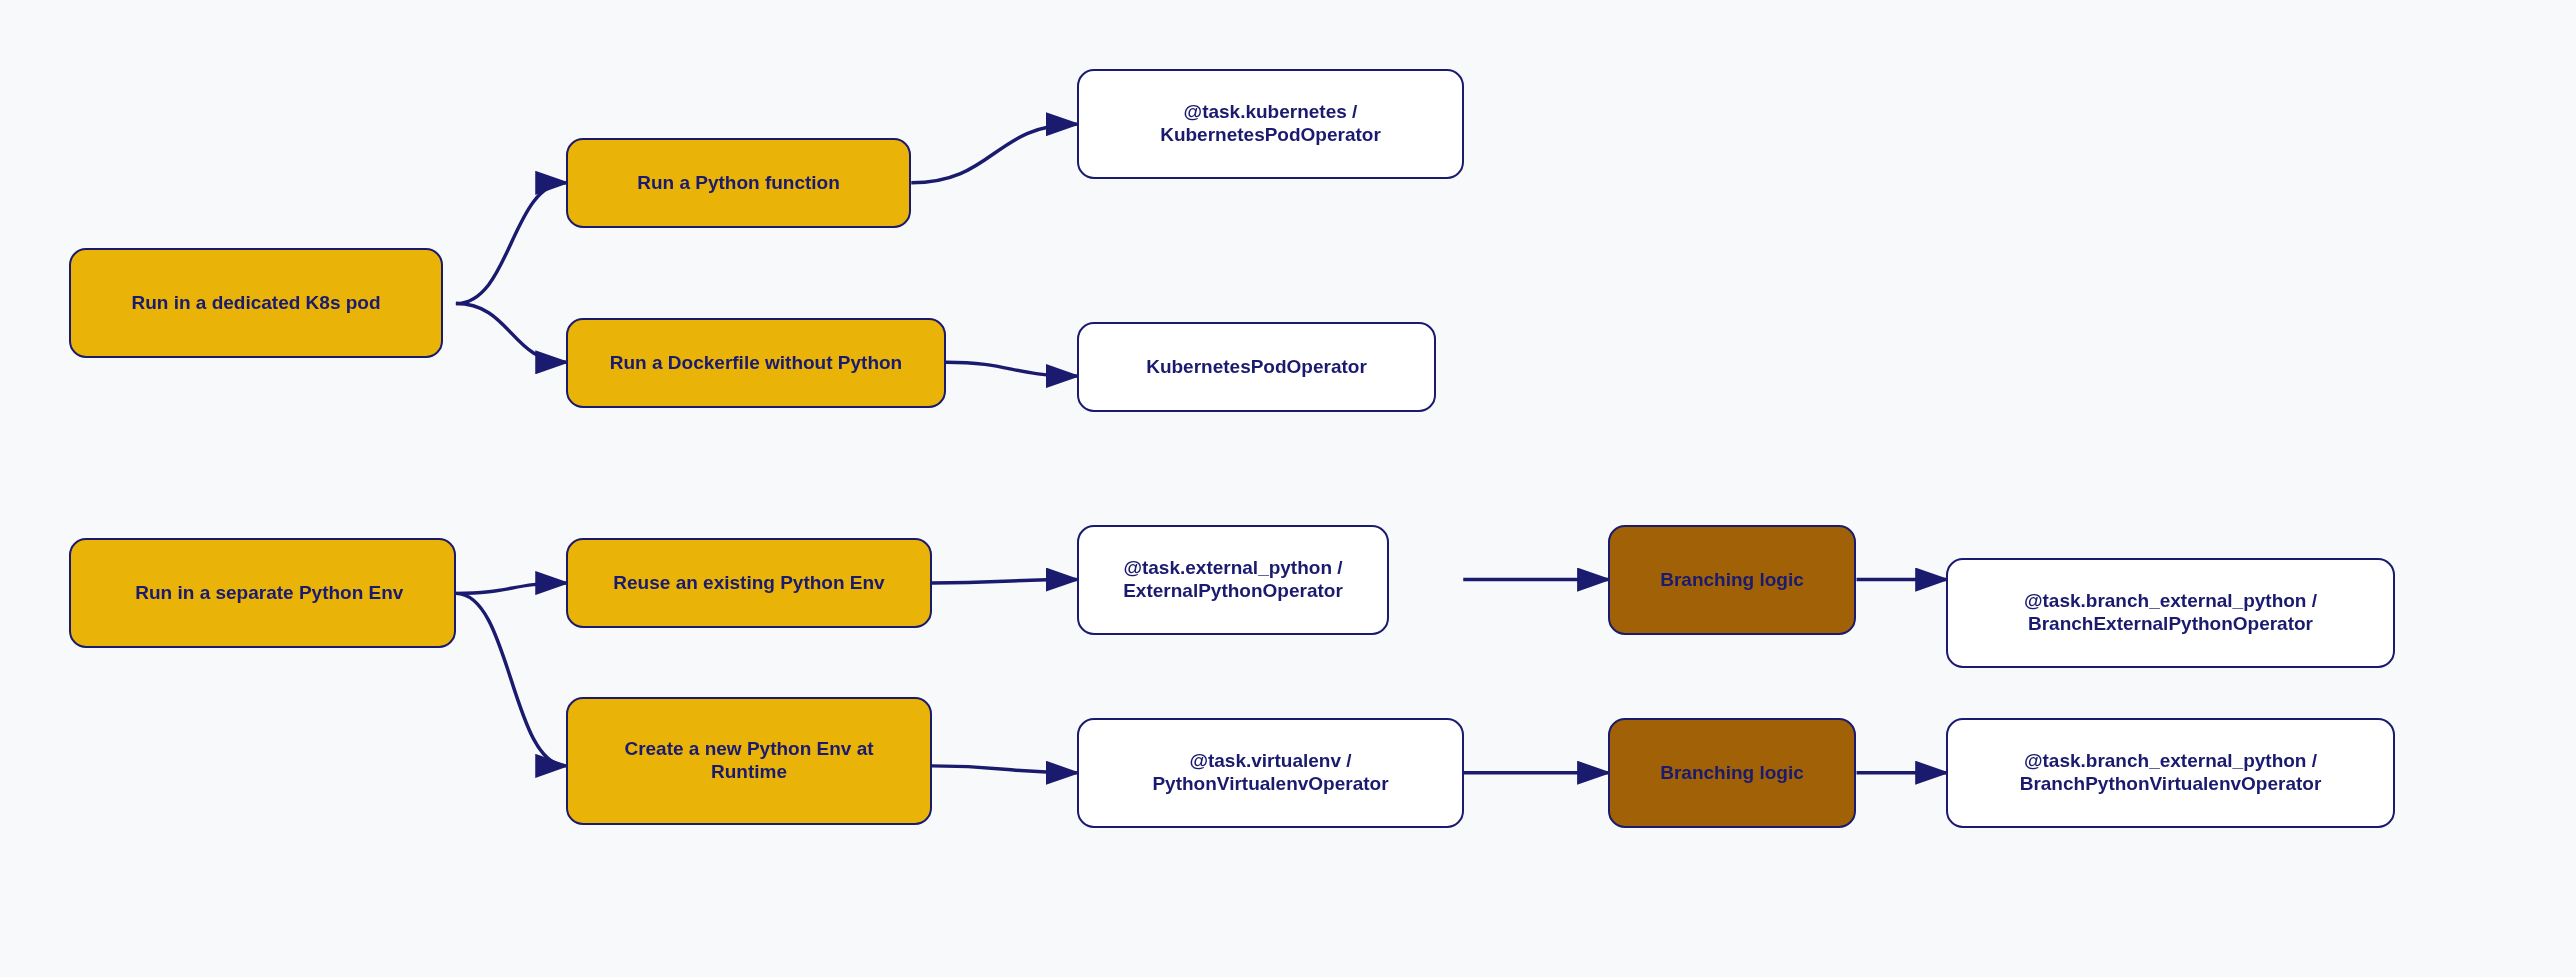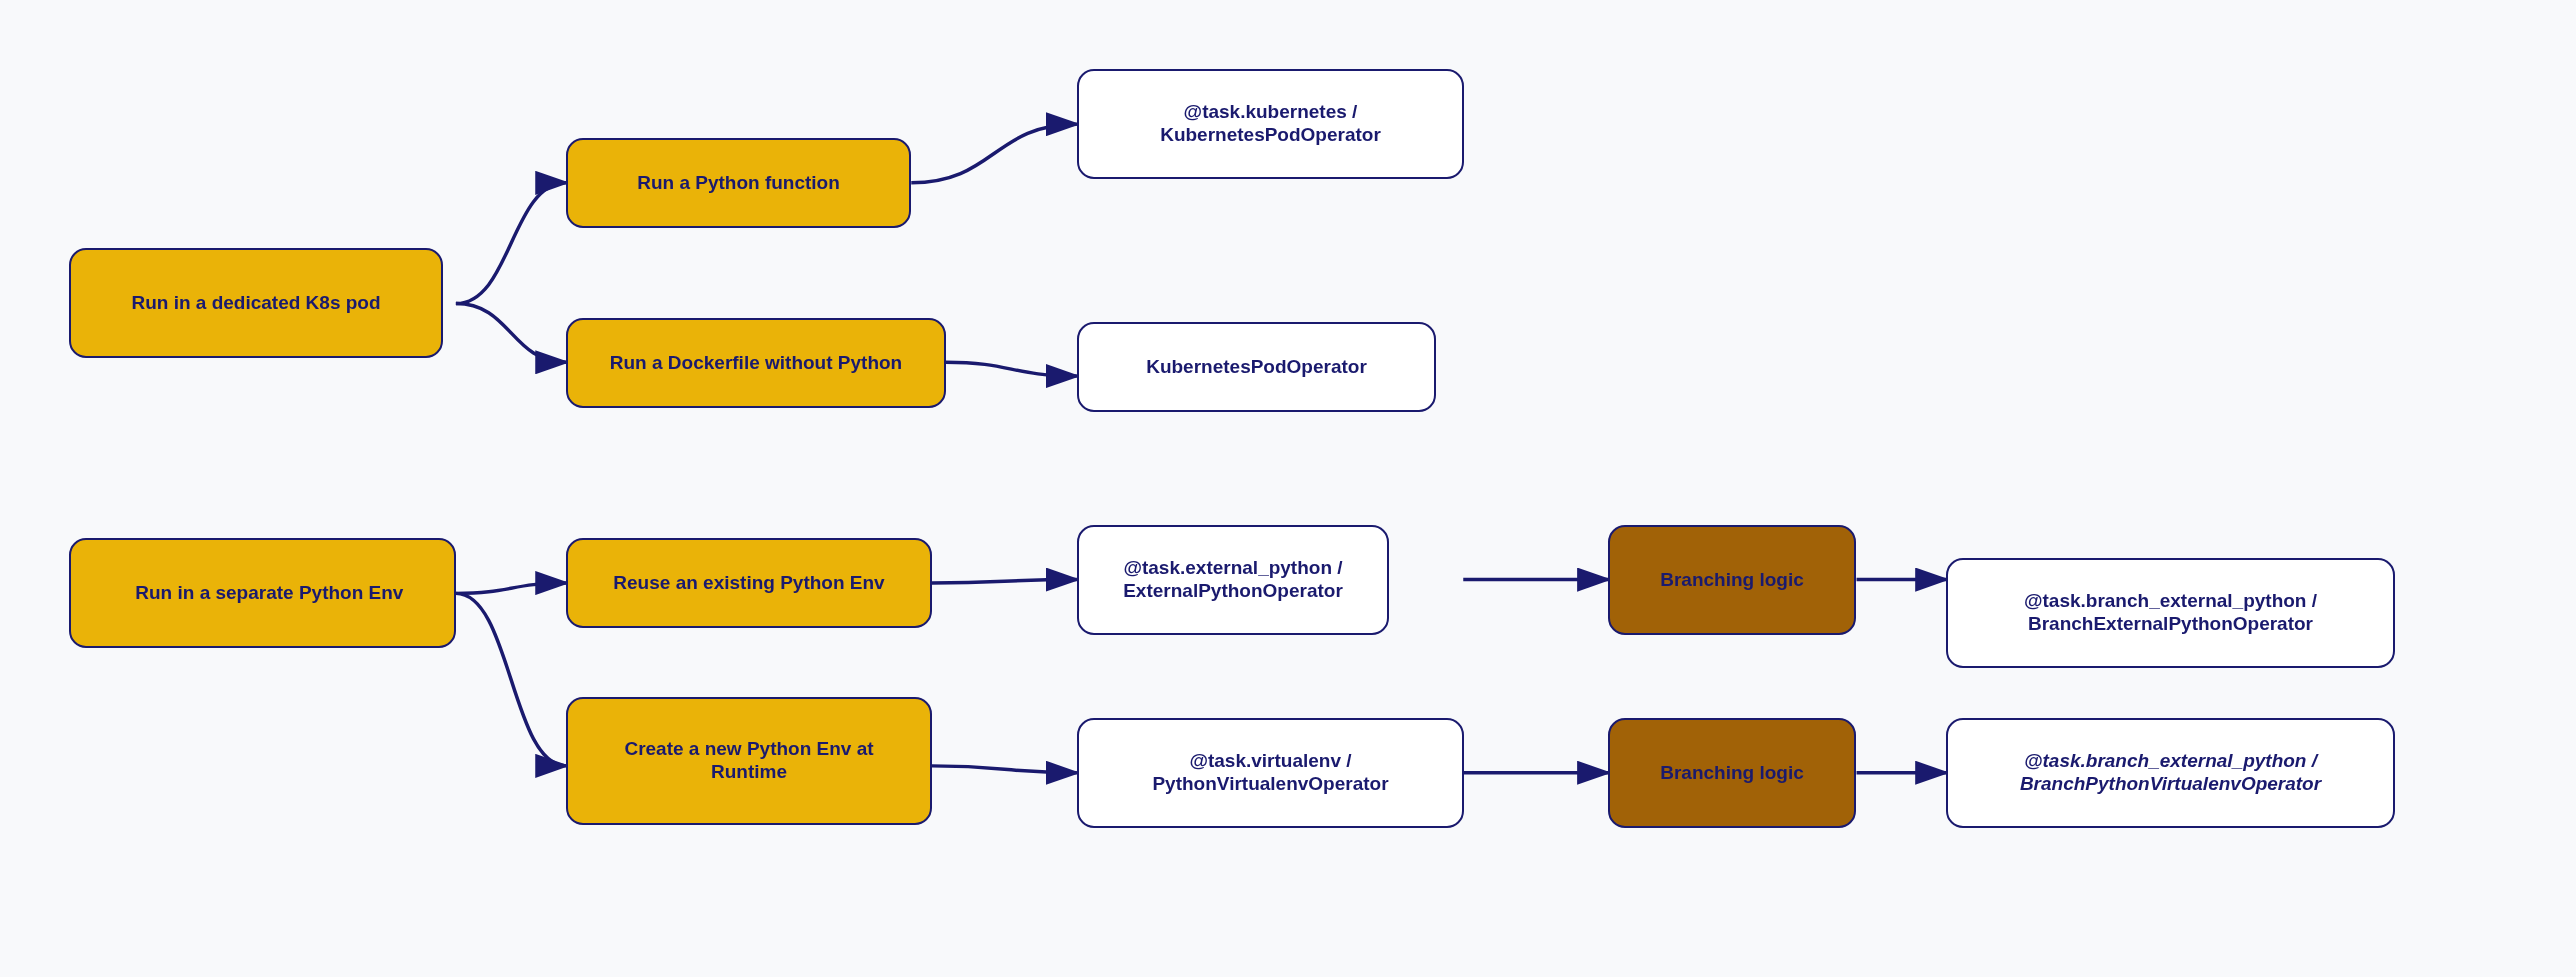--- a/index.html
+++ b/index.html
@@ -85,17 +85,17 @@
 KubernetesPodOperator</div>
       <div class="node node-white" style="left: 1077px; top: 322px; width: 359px; height: 90px;">KubernetesPodOperator</div>
       <div class="node node-white" style="left: 1077px; top: 525px; width: 312px; height: 110px;">@task.external_python /
 ExternalPythonOperator</div>
       <div class="node node-white" style="left: 1077px; top: 718px; width: 387px; height: 110px;">@task.virtualenv /
 PythonVirtualenvOperator</div>
       <div class="node node-lavender" style="left: 1608px; top: 525px; width: 248px; height: 110px;">Branching logic</div>
       <div class="node node-lavender" style="left: 1608px; top: 718px; width: 248px; height: 110px;">Branching logic</div>
       <div class="node node-white" style="left: 1946px; top: 525px; width: 449px; height: 110px; margin-top: 33px;">@task.branch_external_python /
 BranchExternalPythonOperator</div>
-      <div class="node node-white" style="left: 1946px; top: 718px; width: 449px; height: 110px; font-style: italic;">@task.branch_external_python /
+      <div class="node node-white" style="left: 1946px; top: 718px; width: 449px; height: 110px;">@task.branch_external_python /
 BranchPythonVirtualenvOperator</div>
     </div>
 </div>
 
 
 </body></html>

